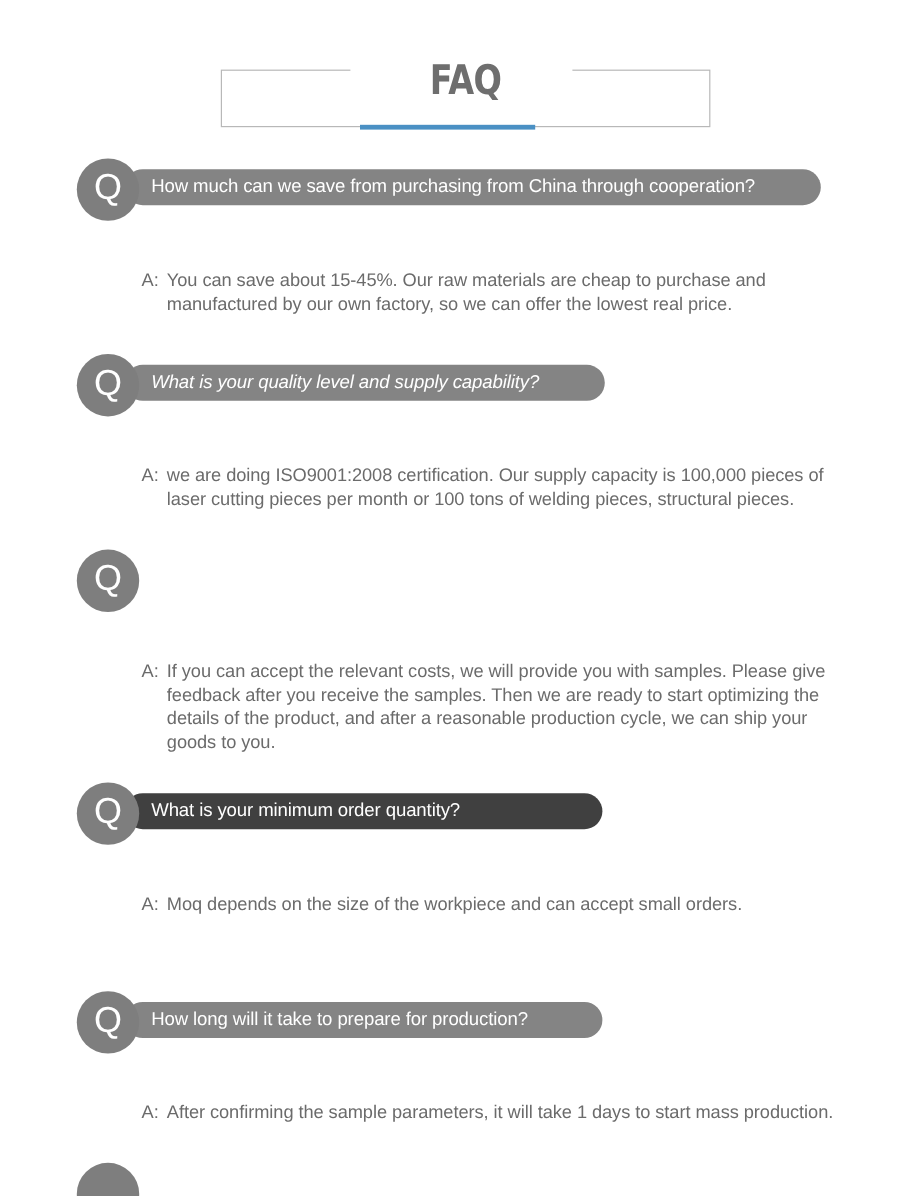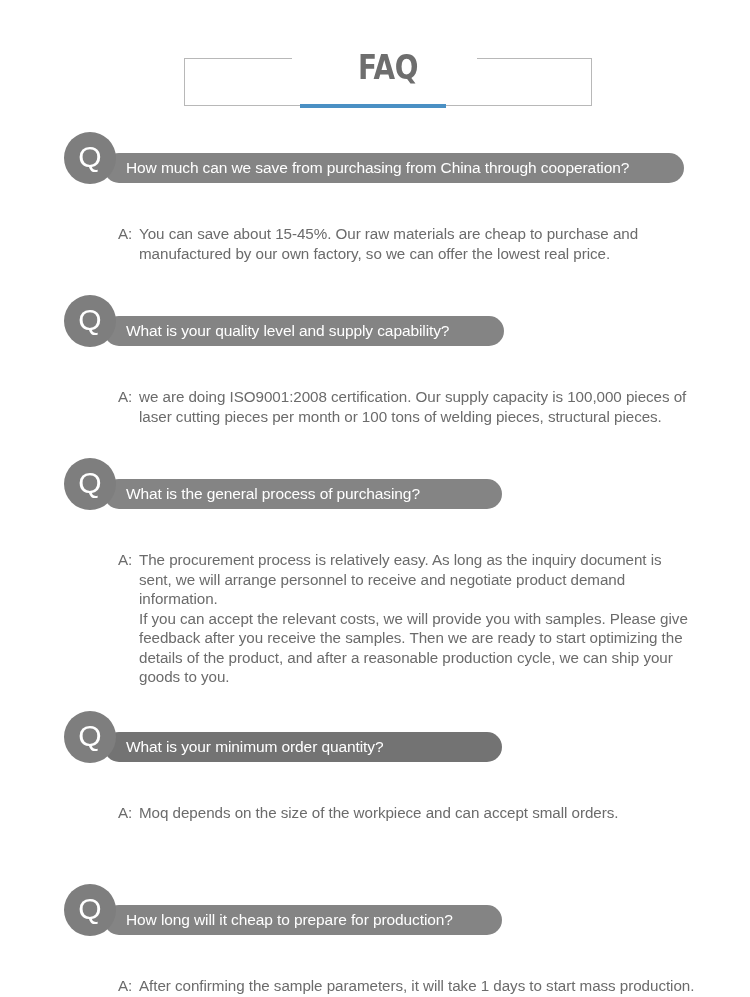--- a/index.html
+++ b/index.html
@@ -102,21 +102,20 @@
   .q-bar {
     position: absolute;
     left: 104px;
     top: 9px;
     height: 30px;
     border-radius: 15px;
     background: #848484;
     z-index: 1;
     display: flex;
     align-items: center;
-    margin-top: 12px;
   }
   .q-text {
     color: #ffffff;
     font-size: 15.5px;
     font-weight: 400;
     padding-left: 22px;
     padding-right: 26px;
     white-space: nowrap;
     letter-spacing: -0.1px;
   }
@@ -164,79 +163,75 @@
       </div>
       <div class="a-block" style="margin-top: 18px; color: rgb(107, 107, 107);">
         <span class="a-label">A:</span>
         <div class="a-body">
           <p class="a-para">You can save about 15-45%. Our raw materials are cheap to purchase and manufactured by our own factory, so we can offer the lowest real price.</p>
         </div>
       </div>
     </div>
     <div class="faq-item" style="margin-top: 32px;">
       <div class="q-row">
-        <div class="q-bar" style="width: 400px; background: rgb(132, 132, 132);">
+        <div class="q-bar" style="width: 400px; background: rgb(132, 132, 132); font-style: italic;">
           <span class="q-text">What is your quality level and supply capability?</span>
         </div>
         <div class="q-badge" style="background: rgb(126, 126, 126);">
           <span class="q-badge-letter">Q</span>
         </div>
       </div>
       <div class="a-block" style="margin-top: 20px; color: rgb(107, 107, 107);">
         <span class="a-label">A:</span>
         <div class="a-body">
           <p class="a-para">we are doing ISO9001:2008 certification. Our supply capacity is 100,000 pieces of laser cutting pieces per month or 100 tons of welding pieces, structural pieces.</p>
         </div>
       </div>
     </div>
     <div class="faq-item" style="margin-top: 32px;">
       <div class="q-row">
+        <div class="q-badge" style="background: rgb(126, 126, 126);">
+          <span class="q-badge-letter">Q</span>
+        </div>
+      </div>
+      <div class="a-block" style="margin-top: 22px; color: rgb(107, 107, 107);">
+        <span class="a-label">A:</span>
+        <div class="a-body">
+          <p class="a-para">If you can accept the relevant costs, we will provide you with samples. Please give feedback after you receive the samples. Then we are ready to start optimizing the details of the product, and after a reasonable production cycle, we can ship your goods to you.</p>
+        </div>
+      </div>
+    </div>
+    <div class="faq-item" style="margin-top: 24px;">
+      <div class="q-row">
+        <div class="q-bar" style="width: 398px; background: #404040;">
+          <span class="q-text">What is your minimum order quantity?</span>
+        </div>
+        <div class="q-badge" style="background: rgb(126, 126, 126);">
+          <span class="q-badge-letter">Q</span>
+        </div>
+      </div>
+      <div class="a-block" style="margin-top: 25px; color: rgb(107, 107, 107);">
+        <span class="a-label">A:</span>
+        <div class="a-body">
+          <p class="a-para">Moq depends on the size of the workpiece and can accept small orders.</p>
+        </div>
+      </div>
+    </div>
+    <div class="faq-item" style="margin-top: 62px;">
+      <div class="q-row">
         <div class="q-bar" style="width: 398px; background: rgb(132, 132, 132);">
-          <span class="q-text">What is the general process of purchasing?</span>
+          <span class="q-text">How long will it take to prepare for production?</span>
         </div>
         <div class="q-badge" style="background: rgb(126, 126, 126);">
           <span class="q-badge-letter">Q</span>
         </div>
       </div>
       <div class="a-block" style="margin-top: 22px; color: rgb(107, 107, 107);">
         <span class="a-label">A:</span>
         <div class="a-body">
-          <p class="a-para">The procurement process is relatively easy. As long as the inquiry document is sent, we will arrange personnel to receive and negotiate product demand information.</p>
-          <p class="a-para">If you can accept the relevant costs, we will provide you with samples. Please give feedback after you receive the samples. Then we are ready to start optimizing the details of the product, and after a reasonable production cycle, we can ship your goods to you.</p>
-        </div>
-      </div>
-    </div>
-    <div class="faq-item" style="margin-top: 24px;">
-      <div class="q-row">
-        <div class="q-bar" style="width: 398px; background: #737373;">
-          <span class="q-text">What is your minimum order quantity?</span>
-        </div>
-        <div class="q-badge" style="background: rgb(126, 126, 126);">
-          <span class="q-badge-letter">Q</span>
-        </div>
-      </div>
-      <div class="a-block" style="margin-top: 25px; color: rgb(107, 107, 107);">
-        <span class="a-label">A:</span>
-        <div class="a-body">
-          <p class="a-para">Moq depends on the size of the workpiece and can accept small orders.</p>
-        </div>
-      </div>
-    </div>
-    <div class="faq-item" style="margin-top: 62px;">
-      <div class="q-row">
-        <div class="q-bar" style="width: 398px; background: rgb(132, 132, 132);">
-          <span class="q-text">How long will it cheap to prepare for production?</span>
-        </div>
-        <div class="q-badge" style="background: rgb(126, 126, 126);">
-          <span class="q-badge-letter">Q</span>
-        </div>
-      </div>
-      <div class="a-block" style="margin-top: 22px; color: rgb(107, 107, 107);">
-        <span class="a-label">A:</span>
-        <div class="a-body">
           <p class="a-para">After confirming the sample parameters, it will take 1 days to start mass production.</p>
         </div>
       </div>
     </div>
     <div class="faq-item" style="margin-top: 32px;">
       <div class="q-row">
         <div class="q-badge" style="background: rgb(126, 126, 126);"></div>
       </div>
     </div>
   </div>

